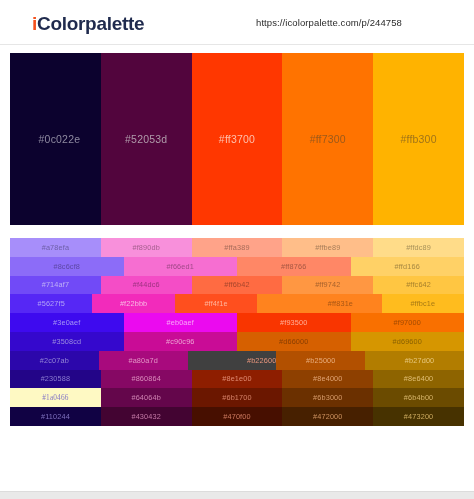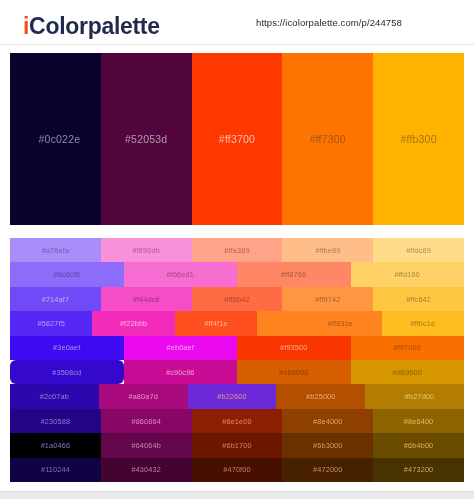--- a/index.html
+++ b/index.html
@@ -21,23 +21,23 @@
   .header {
     position: relative;
     height: 45px;
     background: #ffffff;
     border-bottom: 1px solid #e6e6e6;
     display: flex;
     align-items: center;
   }
   .brand {
     position: absolute;
-    left: 23px;
+    left: 32px;
     top: 13px;
-    font-size: 23px;
+    font-size: 19px;
     font-weight: bold;
     letter-spacing: -0.3px;
     white-space: nowrap;
   }
   .brand-i { color: #f4511e; }
   .brand-rest { color: #1f2a4d; }
   .site-url {
     position: absolute;
     left: 256px;
     top: 17px;
@@ -68,21 +68,21 @@
     letter-spacing: 0.2px;
     white-space: nowrap;
   }
 
   
   .grid {
     position: absolute;
     left: 10px;
     top: 238px;
     width: 454px;
-    height: 244px;
+    height: 188px;
     display: flex;
     flex-direction: column;
   }
   .grid-row {
     flex: 1 1 0;
     display: flex;
   }
   .grid-cell {
     flex: 1 1 0;
     display: flex;
@@ -210,41 +210,41 @@
           <span class="grid-cell-label" style="color: rgb(249, 165, 248);">#eb0aef</span>
         </div>
         <div class="grid-cell" style="background: rgb(249, 53, 0);">
           <span class="grid-cell-label" style="color: rgb(255, 174, 150);">#f93500</span>
         </div>
         <div class="grid-cell" style="background: rgb(249, 112, 0);">
           <span class="grid-cell-label" style="color: rgb(162, 74, 0);">#f97000</span>
         </div>
       </div>
       <div class="grid-row">
-        <div class="grid-cell" style="background: rgb(53, 8, 205); border-radius: 6px;">
+        <div class="grid-cell" style="background: rgb(53, 8, 205);">
           <span class="grid-cell-label" style="color: rgb(155, 140, 224);">#3508cd</span>
         </div>
         <div class="grid-cell" style="background: rgb(201, 12, 150); text-align: center;">
           <span class="grid-cell-label" style="color: rgb(237, 163, 212);">#c90c96</span>
         </div>
         <div class="grid-cell" style="background: rgb(214, 96, 0);">
           <span class="grid-cell-label" style="color: rgb(138, 62, 0);">#d66000</span>
         </div>
         <div class="grid-cell" style="background: rgb(214, 150, 0);">
           <span class="grid-cell-label" style="color: rgb(138, 97, 0);">#d69600</span>
         </div>
       </div>
       <div class="grid-row">
         <div class="grid-cell" style="background: rgb(44, 7, 171);">
           <span class="grid-cell-label" style="color: rgb(147, 132, 214);">#2c07ab</span>
         </div>
         <div class="grid-cell" style="background: rgb(168, 10, 125);">
           <span class="grid-cell-label" style="color: rgb(227, 149, 198);">#a80a7d</span>
         </div>
-        <div class="grid-cell" style="background: #6d28d9;">
+        <div class="grid-cell" style="background: #404040; justify-content: flex-end;">
           <span class="grid-cell-label" style="color: rgb(232, 149, 124);">#b22600</span>
         </div>
         <div class="grid-cell" style="background: rgb(178, 80, 0);">
           <span class="grid-cell-label" style="color: rgb(232, 173, 124);">#b25000</span>
         </div>
         <div class="grid-cell" style="background: rgb(178, 125, 0); padding-left: 10px;">
           <span class="grid-cell-label" style="color: rgb(232, 200, 124);">#b27d00</span>
         </div>
       </div>
       <div class="grid-row">
@@ -258,21 +258,21 @@
           <span class="grid-cell-label" style="color: rgb(224, 139, 114);">#8e1e00</span>
         </div>
         <div class="grid-cell" style="background: rgb(142, 64, 0);">
           <span class="grid-cell-label" style="color: rgb(224, 163, 114);">#8e4000</span>
         </div>
         <div class="grid-cell" style="background: rgb(142, 100, 0);">
           <span class="grid-cell-label" style="color: rgb(224, 190, 114);">#8e6400</span>
         </div>
       </div>
       <div class="grid-row">
-        <div class="grid-cell" style="background: #000000;">
+        <div class="grid-cell" style="background: #fef9c3; font-family: Liberation Serif, serif;">
           <span class="grid-cell-label" style="color: rgb(132, 119, 198);">#1a0466</span>
         </div>
         <div class="grid-cell" style="background: rgb(100, 6, 75);">
           <span class="grid-cell-label" style="color: rgb(206, 130, 177);">#64064b</span>
         </div>
         <div class="grid-cell" style="background: rgb(107, 23, 0);">
           <span class="grid-cell-label" style="color: rgb(214, 130, 104);">#6b1700</span>
         </div>
         <div class="grid-cell" style="background: rgb(107, 48, 0);">
           <span class="grid-cell-label" style="color: rgb(214, 154, 104);">#6b3000</span>

